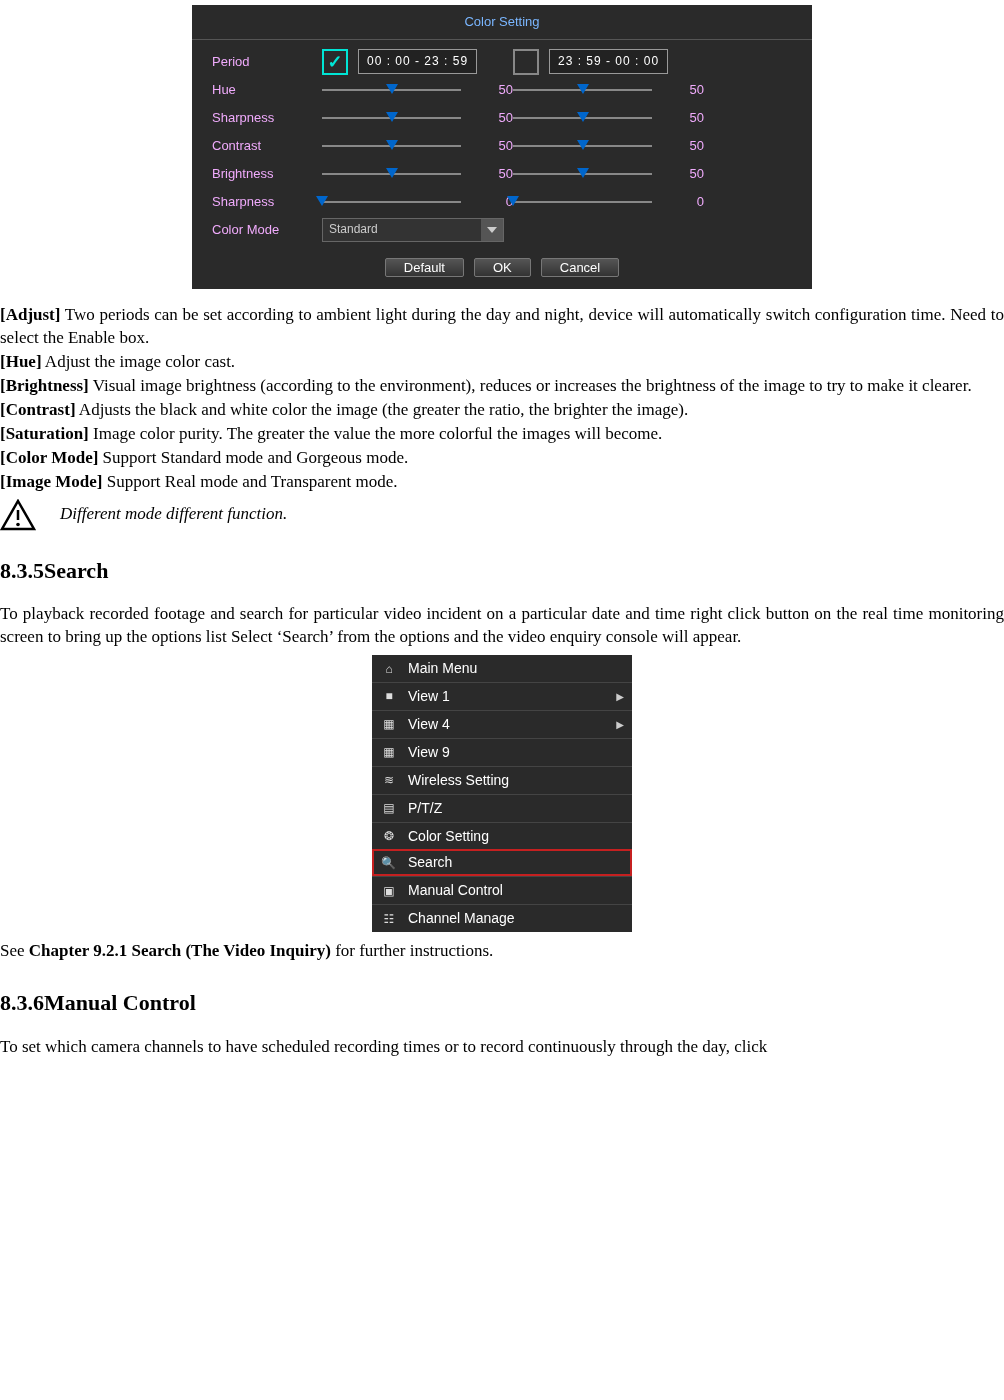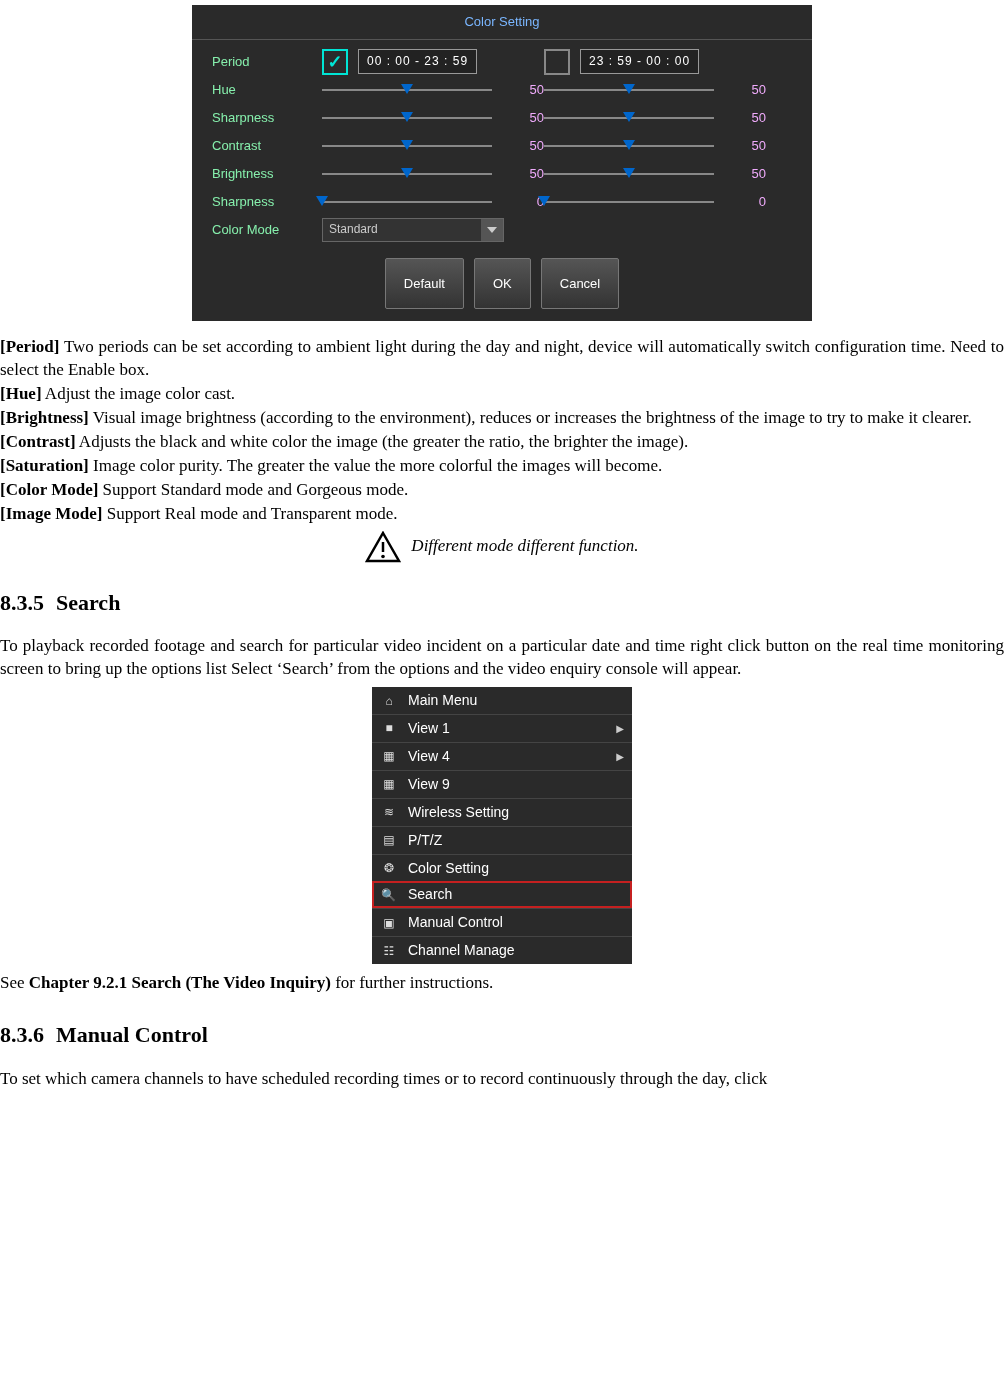--- a/index.html
+++ b/index.html
@@ -33,24 +33,24 @@
   .cd-body {
     padding: 8px 20px 4px 20px;
   }
   .cd-row {
     display: flex;
     align-items: center;
     height: 28px;
   }
   .cd-label {
     width: 110px;
-    color: #86efac;
+    color: #f0abfc;
   }
   .cd-col {
-    width: 222px;
+    width: 191px;
     display: flex;
     align-items: center;
   }
   .cd-check {
     width: 22px;
     height: 22px;
     border: 2px solid #00e5d5;
     display: flex;
     align-items: center;
     justify-content: center;
@@ -135,49 +135,48 @@
   .cd-footer {
     display: flex;
     justify-content: center;
     gap: 10px;
     padding: 10px 0 12px 0;
   }
   .cd-btn {
     background: linear-gradient(#555,#333);
     border: 1px solid #777;
     color: #fff;
-    padding: 16px 18px;
+    padding: 0 18px;
     font-size: 13px;
     border-radius: 2px;
   }
   
   .para {
     margin: 1px 0;
     text-align: justify;
   }
   .para .term {
     font-weight: bold;
   }
   .warn-row {
     display: flex;
     align-items: center;
-    gap: 10px;
+    gap: 24px;
     margin: 5px 0 25px 0;
-    justify-content: center;
   }
   .warn-icon svg { display: block; }
   .warn-text {
     font-style: italic;
   }
   h2.section {
     font-size: 22px;
     font-weight: bold;
     margin: 25px 0 18px 0;
   }
-  .section-num { margin-right: 12px; }
+  .section-num { }
   
   .ctx-menu {
     width: 260px;
     margin: 6px auto 8px auto;
     background: #2a2a2a;
     font-family: Arial, sans-serif;
     font-size: 14px;
     color: #fff;
   }
   .ctx-item {
@@ -339,21 +338,21 @@
       </div>
 
     </div>
     <div class="cd-footer">
       <div class="cd-btn">Default</div>
       <div class="cd-btn">OK</div>
       <div class="cd-btn">Cancel</div>
     </div>
   </div>
 
-  <p class="para"><span class="term">[Period]</span><span> Two periods can be set according to ambient light during the day and night, device will automatically switch configuration time. Need to select the Enable box.</span></p>
+  <p class="para"><span class="term">[Adjust]</span><span> Two periods can be set according to ambient light during the day and night, device will automatically switch configuration time. Need to select the Enable box.</span></p>
   <p class="para"><span class="term">[Hue]</span><span> Adjust the image color cast.</span></p>
   <p class="para"><span class="term">[Brightness]</span><span> Visual image brightness (according to the environment), reduces or increases the brightness of the image to try to make it clearer.</span></p>
   <p class="para"><span class="term">[Contrast]</span><span> Adjusts the black and white color the image (the greater the ratio, the brighter the image).</span></p>
   <p class="para"><span class="term">[Saturation]</span><span> Image color purity. The greater the value the more colorful the images will become.</span></p>
   <p class="para"><span class="term">[Color Mode]</span><span> Support Standard mode and Gorgeous mode.</span></p>
   <p class="para"><span class="term">[Image Mode]</span><span> Support Real mode and Transparent mode.</span></p>
 
   <div class="warn-row">
     <span class="warn-icon">
       <svg width="36" height="32" viewBox="0 0 36 32">

